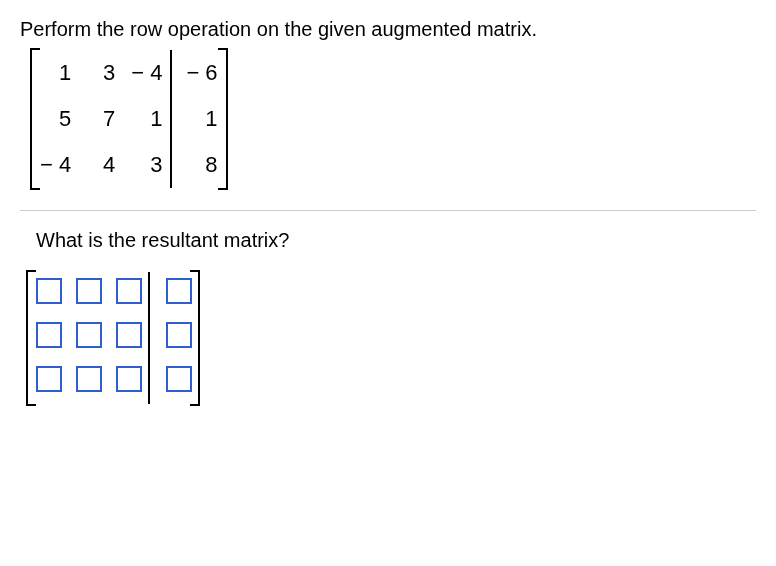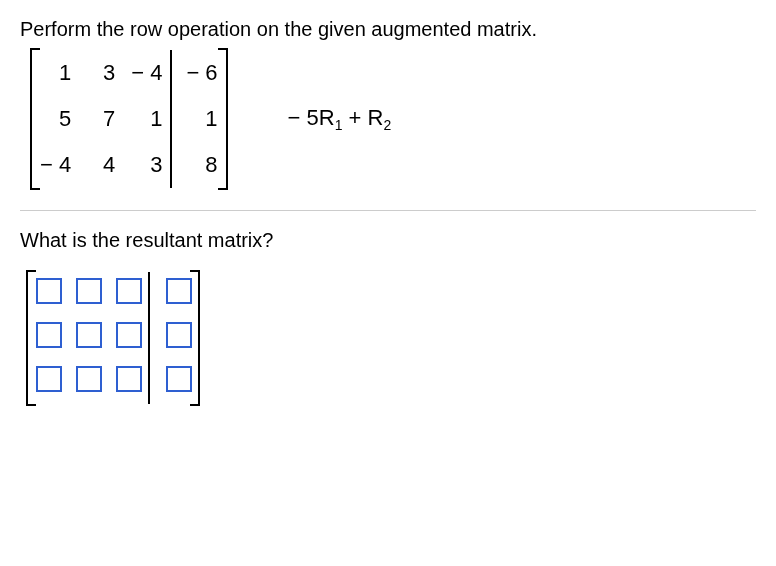--- a/index.html
+++ b/index.html
@@ -59,20 +59,21 @@
     font-size: 14px;
     vertical-align: sub;
   }
   hr.sep {
     border: none;
     border-top: 1px solid #ccc;
     margin: 12px 0 18px 0;
   }
   .question {
     margin-bottom: 18px;
+    margin-left: 16px;
   }
   .inputmatrix {
     margin-left: 6px;
   }
   .inputmatrix .mtable td {
     padding: 6px 6px;
   }
   .inputbox {
     width: 26px;
     height: 26px;
@@ -111,23 +112,20 @@
       <tr>
         <td>− 4</td>
         <td>4</td>
         <td>3</td>
         <td class="augbar">8</td>
       </tr>
     </tbody>
       </table>
   </div>
 
-  <div class="operation">
-    <span>− 5R</span><span class="sub">1</span><span> + R</span><span class="sub">2</span>
-  </div>
 
 </div>
 
 <hr class="sep">
 
 <div class="question">What is the resultant matrix?</div>
 
 <div class="matrix inputmatrix">
   <span class="tr"></span><span class="br"></span>
   <table class="mtable">

